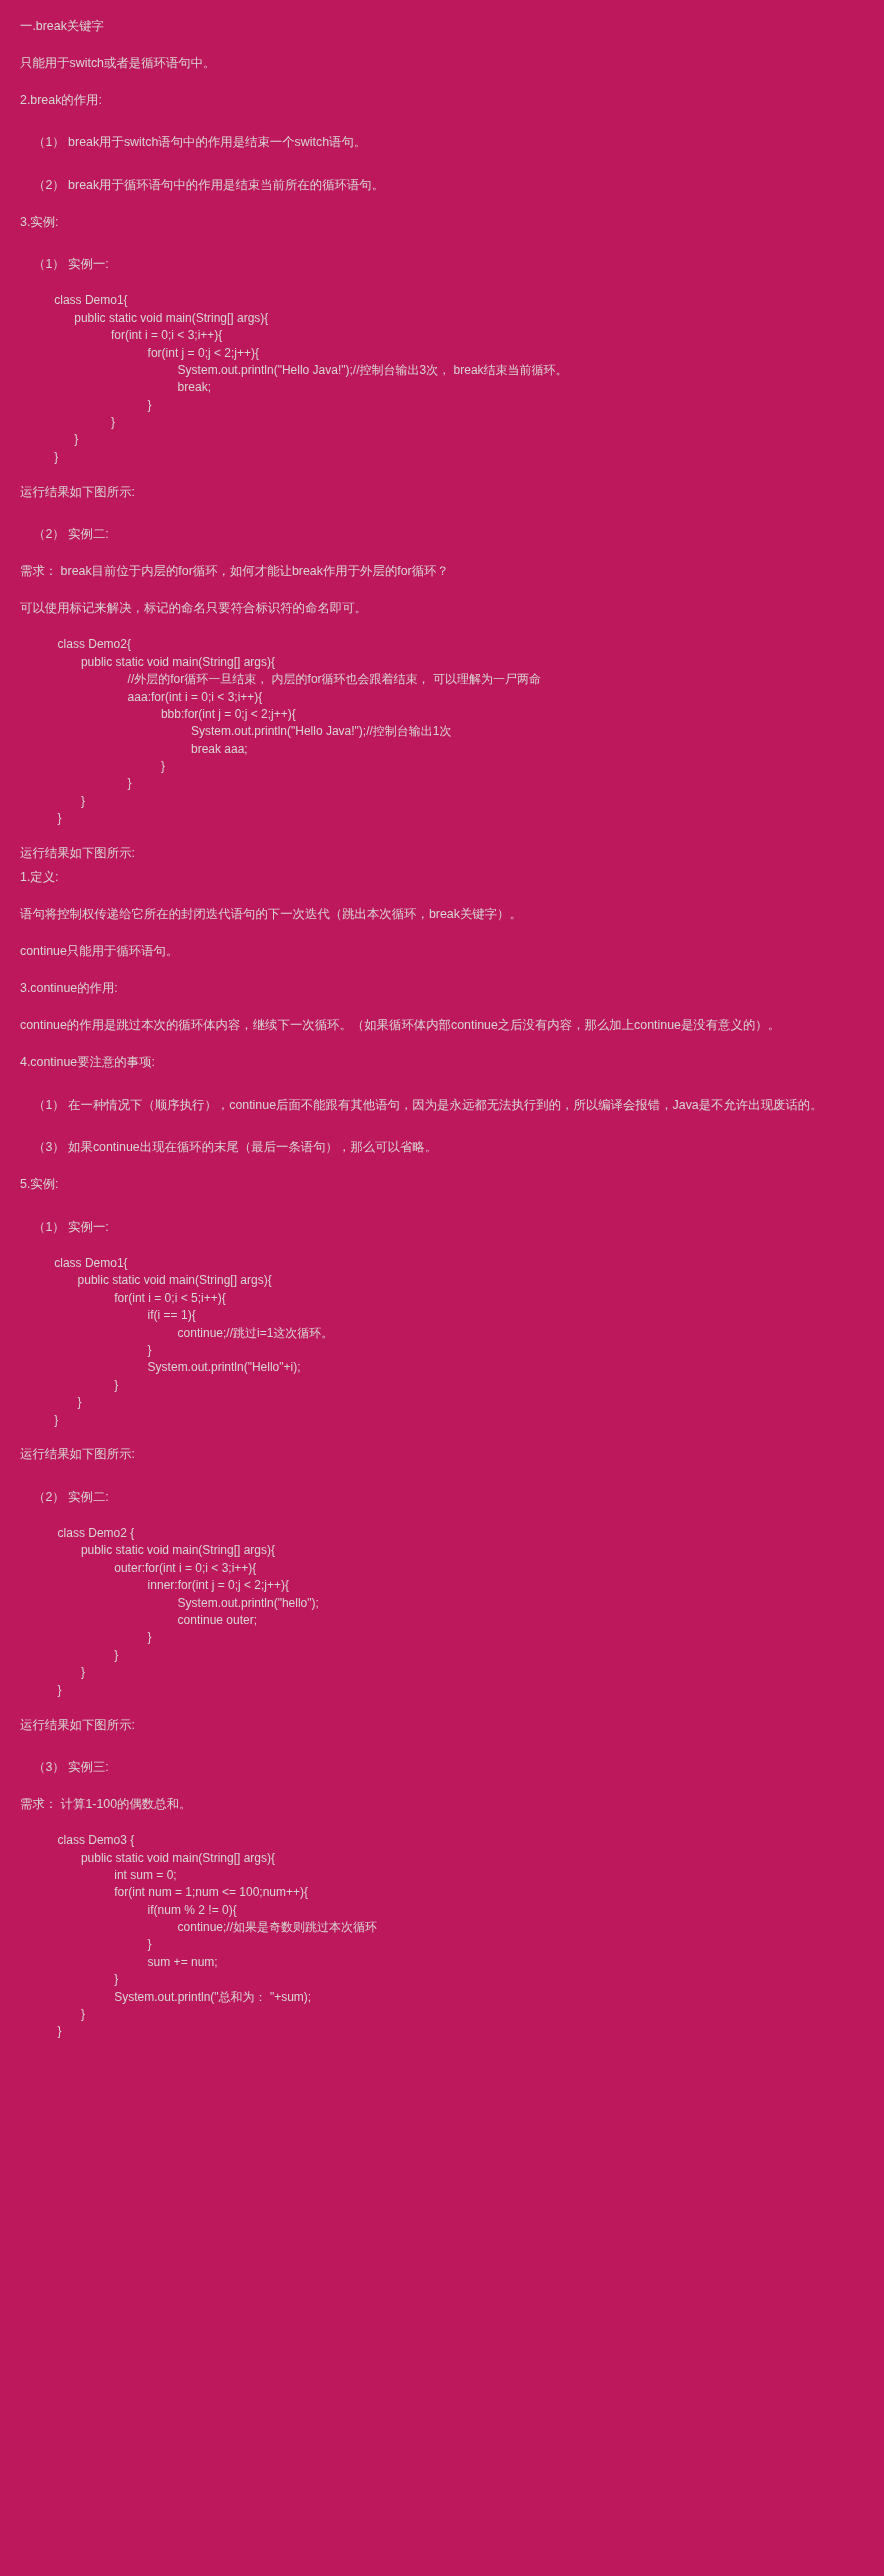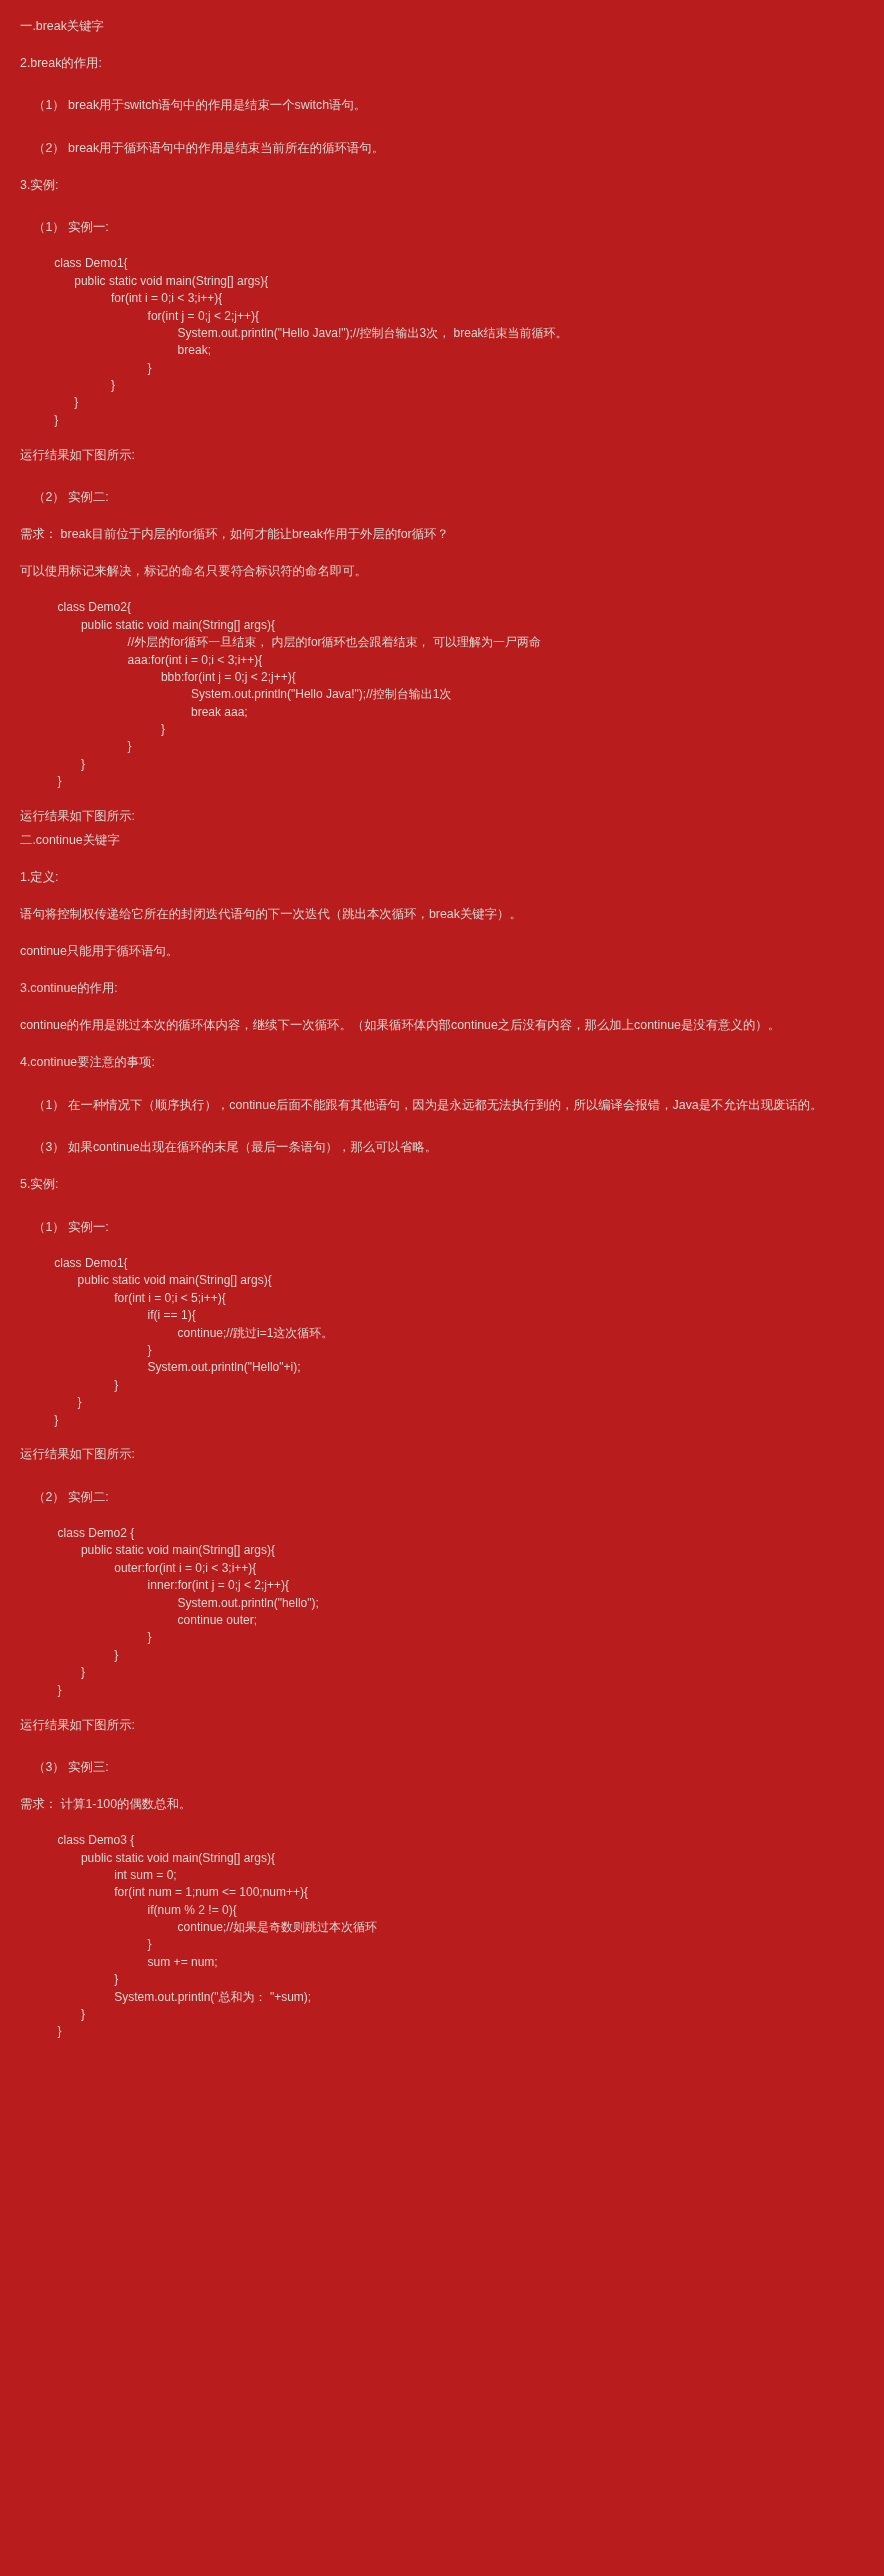--- a/index.html
+++ b/index.html
@@ -11,21 +11,21 @@
     width: 884px;
     min-height: 2576px;
     font-family: "Liberation Sans", sans-serif;
     color: #d8d6d2;
   }
   .page {
     width: 884px;
     min-height: 2576px;
     box-sizing: border-box;
     padding: 16.5px 20px 27.6px 20px;
-    background: #b91c1c;
+    background: #be185d;
   }
   .blk {
     font-size: 12.4px;
     line-height: 1.5;
     margin: 0 0 18.4px 0;
     white-space: pre-wrap;
   }
   .blk.tight {
     margin-bottom: 5.5px;
   }
@@ -49,20 +49,21 @@
     margin: 0 0 18.4px 0;
   }
 </style>
 </head>
 <body>
 
 <div class="page">
 
   <div class="head">一.break关键字</div>
 
+  <div class="blk">只能用于switch或者是循环语句中。</div>
 
   <div class="blk">2.break的作用:</div>
   <div class="blk indent1">（1） break用于switch语句中的作用是结束一个switch语句。</div>
   <div class="blk indent1">（2） break用于循环语句中的作用是结束当前所在的循环语句。</div>
 
   <div class="blk">3.实例:</div>
   <div class="blk indent1">（1） 实例一:</div>
 
   <pre class="code">  class Demo1{
         public static void main(String[] args){
@@ -88,21 +89,20 @@
                                   bbb:for(int j = 0;j &lt; 2;j++){
                                            System.out.println("Hello Java!");//控制台输出1次
                                            break aaa;
                                   }
                         }
           }
    }</pre>
 
   <div class="blk tight">运行结果如下图所示:</div>
 
-  <div class="head">二.continue关键字</div>
 
   <div class="blk">1.定义:</div>
   <div class="blk">语句将控制权传递给它所在的封闭迭代语句的下一次迭代（跳出本次循环，break关键字）。</div>
 
   <div class="blk">continue只能用于循环语句。</div>
 
   <div class="blk">3.continue的作用:</div>
   <div class="blk">continue的作用是跳过本次的循环体内容，继续下一次循环。（如果循环体内部continue之后没有内容，那么加上continue是没有意义的）。</div>
 
   <div class="blk">4.continue要注意的事项:</div>

